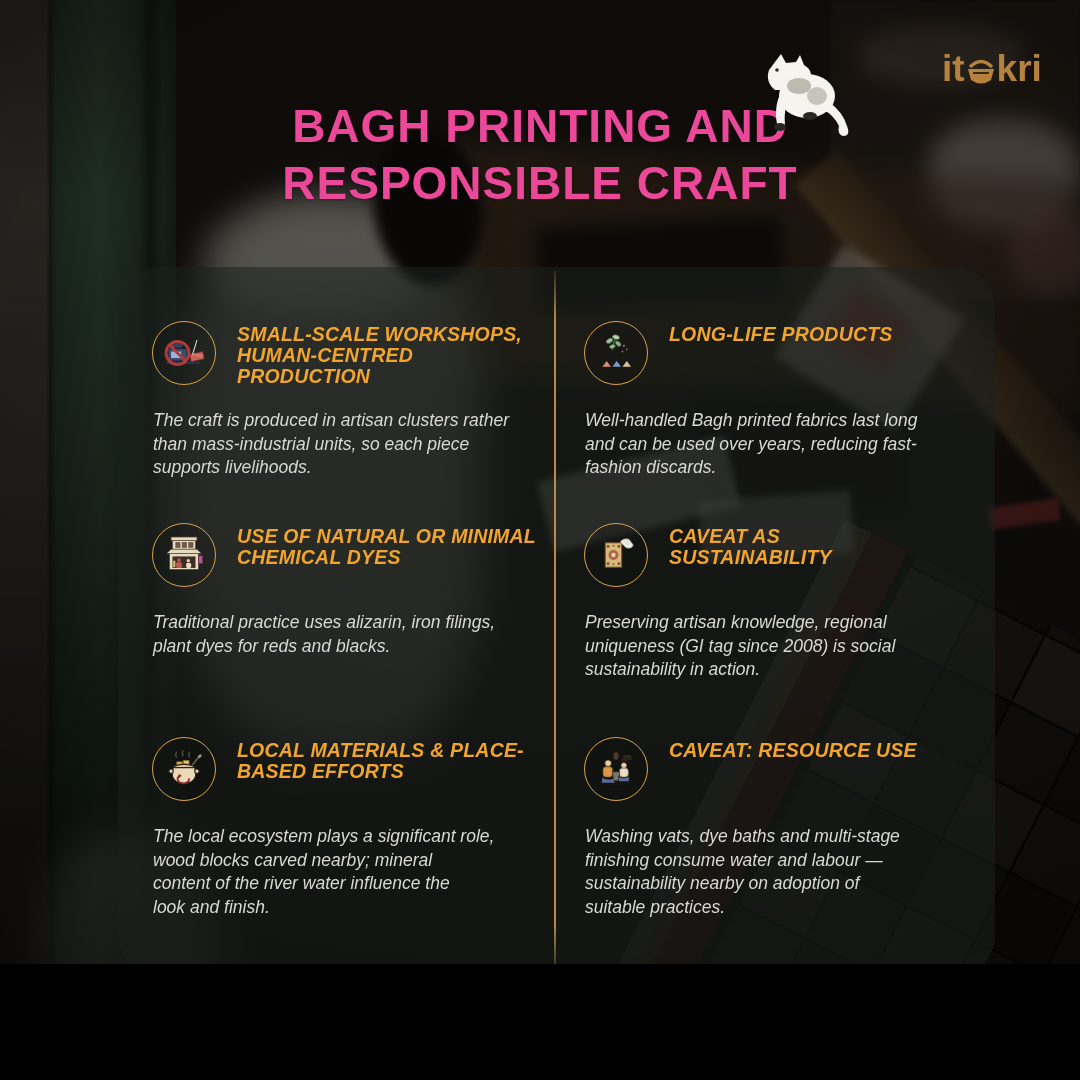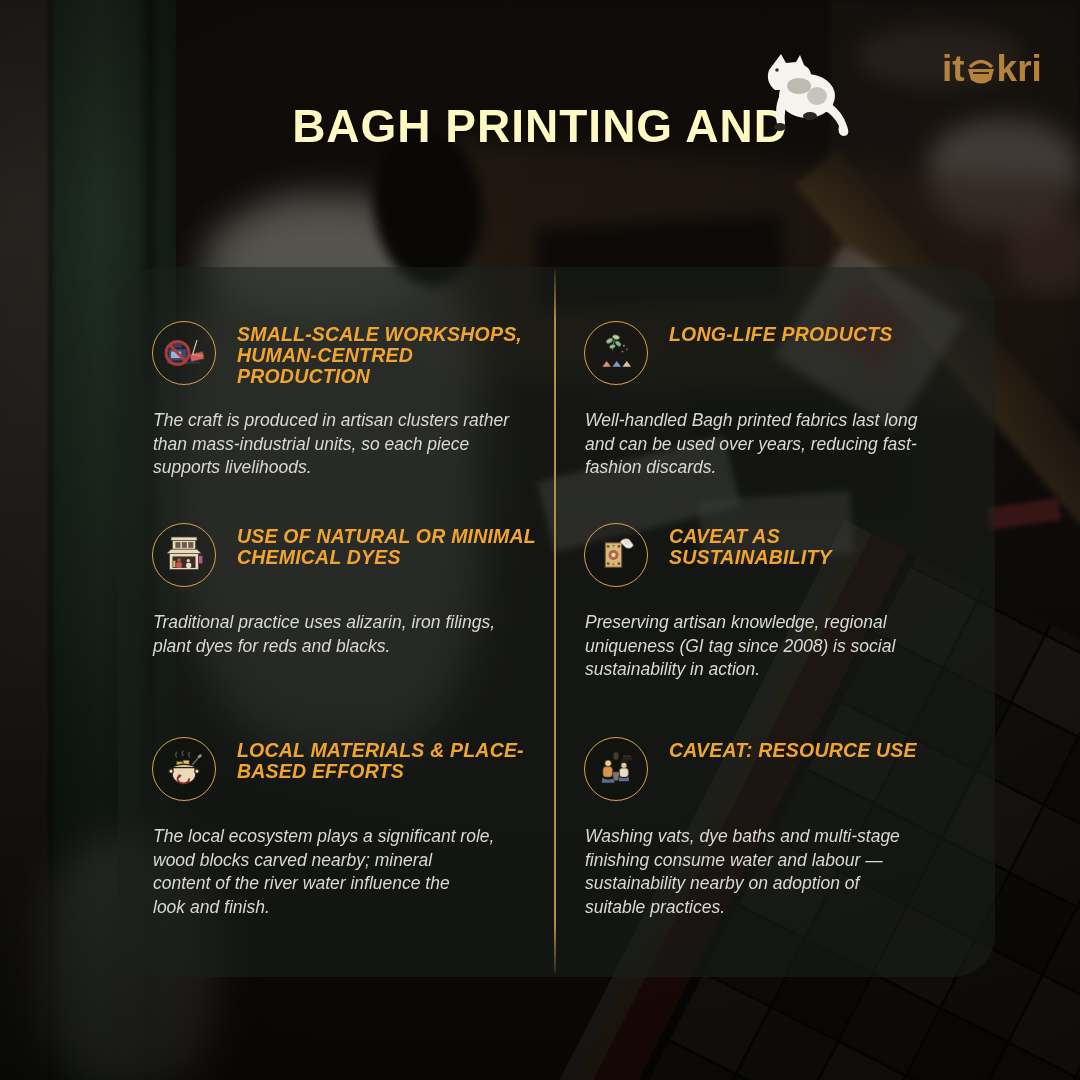--- a/index.html
+++ b/index.html
@@ -1,17 +1,17 @@
 <!DOCTYPE html>
 <html><head>
 <meta charset="utf-8">
 <style>
   html,body{margin:0;padding:0;background:#000;}
   #poster{
-    position:relative;width:1080px;height:1080px;overflow:hidden;
+    position:relative;width:1080px;height:964px;overflow:hidden;
     background:#181310;font-family:"Liberation Sans",sans-serif;
     -webkit-font-smoothing:antialiased;
   }
   #poster *{box-sizing:border-box;}
   .abs{position:absolute;}
   
   .bg{position:absolute;inset:0;z-index:1;}
   .door{left:0;top:0;width:176px;height:1080px;
     background:
       linear-gradient(180deg, rgba(0,0,0,.15) 0%, rgba(0,0,0,0) 18%, rgba(0,0,0,.22) 58%, rgba(0,0,0,.58) 100%),
@@ -59,21 +59,21 @@
     background-image:
       repeating-linear-gradient(0deg,transparent 0 73px,rgba(8,6,5,.85) 73px 76px),
       repeating-linear-gradient(90deg,transparent 0 73px,rgba(8,6,5,.85) 73px 76px),
       repeating-linear-gradient(0deg,rgba(74,66,55,.25) 0 76px,rgba(20,16,13,.35) 76px 152px),
       repeating-linear-gradient(90deg,rgba(74,66,55,.25) 0 76px,rgba(24,20,16,.35) 76px 152px);}
   .vignette{position:absolute;inset:0;z-index:2;background:
     radial-gradient(150% 110% at 50% 30%, rgba(0,0,0,.28) 30%, rgba(0,0,0,.52) 75%, rgba(5,3,2,.66) 100%),
     linear-gradient(180deg, rgba(12,9,7,.44) 0%, rgba(10,8,6,.28) 22%, rgba(8,6,5,.36) 55%, rgba(6,5,4,.5) 100%);}
   
   .header{position:absolute;left:0;right:0;top:98px;z-index:4;text-align:center;}
-  .title-line{font-size:46px;line-height:57px;font-weight:bold;letter-spacing:1px;color:#fef9c3;
+  .title-line{font-size:46px;line-height:57px;font-weight:bold;letter-spacing:1px;color:#ec4899;
     text-shadow:0 1px 2px rgba(0,0,0,.35);}
   .brand{position:absolute;left:942px;top:48px;z-index:5;display:flex;align-items:center;
     color:#B5823E;font-weight:bold;font-size:37px;letter-spacing:0;}
   .brand .logo-o{width:30px;height:34px;margin:4px 1px 0 1px;}
   .cat{position:absolute;left:755px;top:52px;z-index:5;width:112px;height:92px;}
   
   .panel{position:absolute;left:118px;top:267px;width:877px;height:710px;z-index:3;
     border-radius:42px;background:rgba(28,33,29,.55);}
   .divider{position:absolute;left:436px;top:4px;width:2px;height:702px;
     background:linear-gradient(180deg,rgba(197,154,75,.15),rgba(197,154,75,.9) 7%,rgba(197,154,75,.9) 93%,rgba(197,154,75,.15));}
@@ -146,20 +146,21 @@
       <ellipse cx="44" cy="34" rx="12" ry="8" fill="#8f8a7e" opacity=".55"></ellipse>
       <ellipse cx="62" cy="44" rx="10" ry="9" fill="#8f8a7e" opacity=".45"></ellipse>
       <ellipse cx="25" cy="75" rx="6" ry="4" fill="#2a2722"></ellipse>
       <ellipse cx="55" cy="64" rx="7" ry="4" fill="#2a2722"></ellipse>
       <circle cx="22" cy="18" r="1.8" fill="#333"></circle>
     </svg>
   </div>
 
   <div class="header">
     <div class="title-line">BAGH PRINTING AND</div>
+    <div class="title-line">RESPONSIBLE CRAFT</div>
   </div>
 
   <div class="panel">
     <div class="divider"></div>
   </div>
 
   <div class="section s1">
     <div class="icon-circle">
       <svg viewBox="0 0 64 64">
         <rect x="8" y="44" width="46" height="3" fill="#2a3550"></rect>

